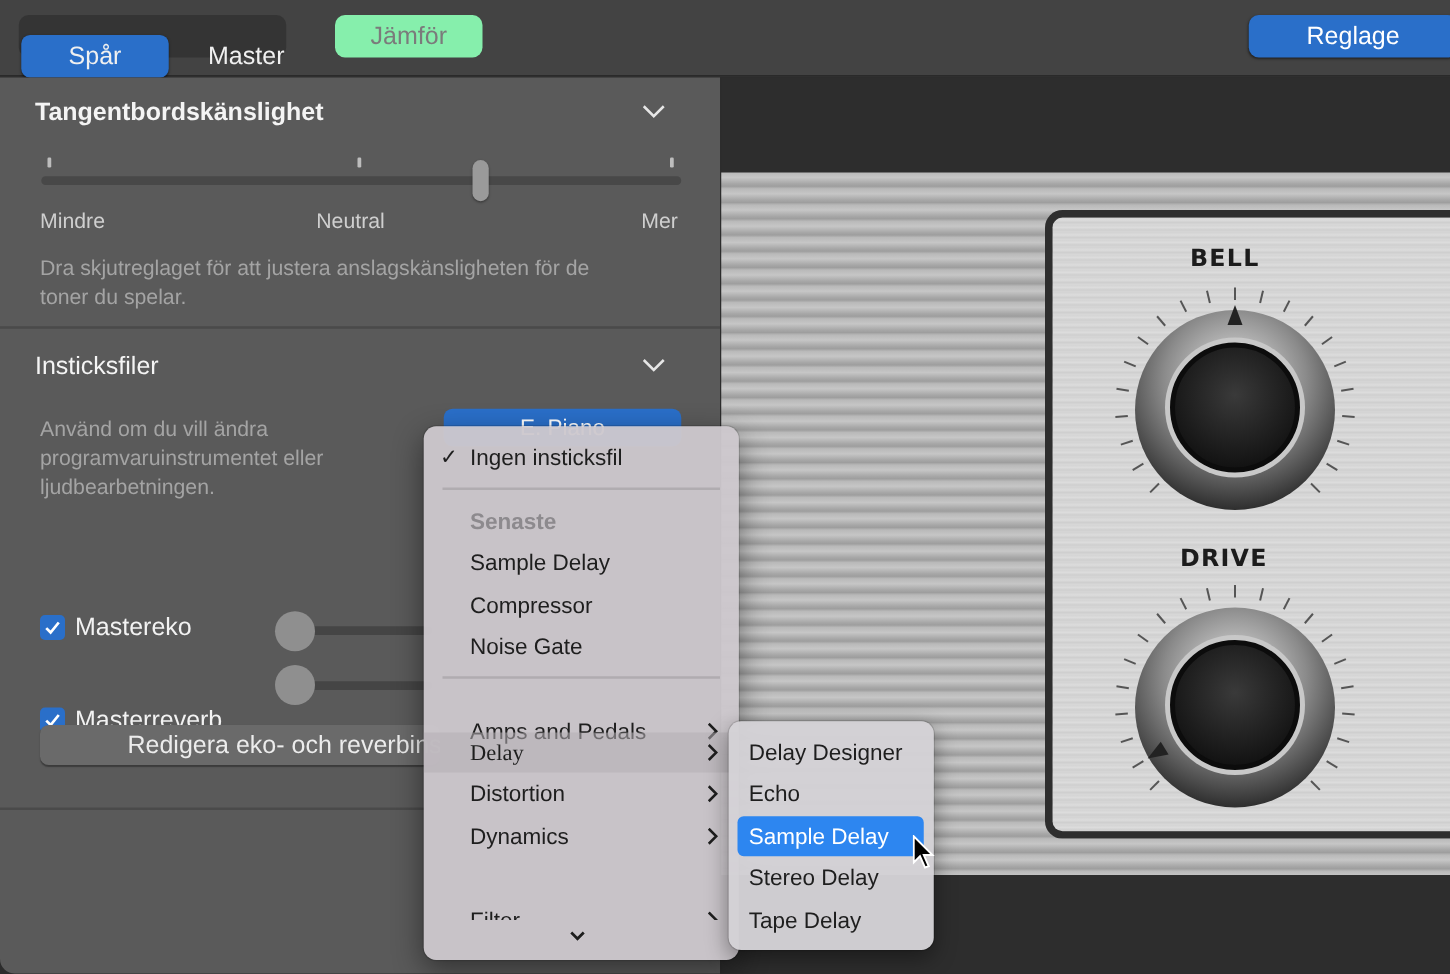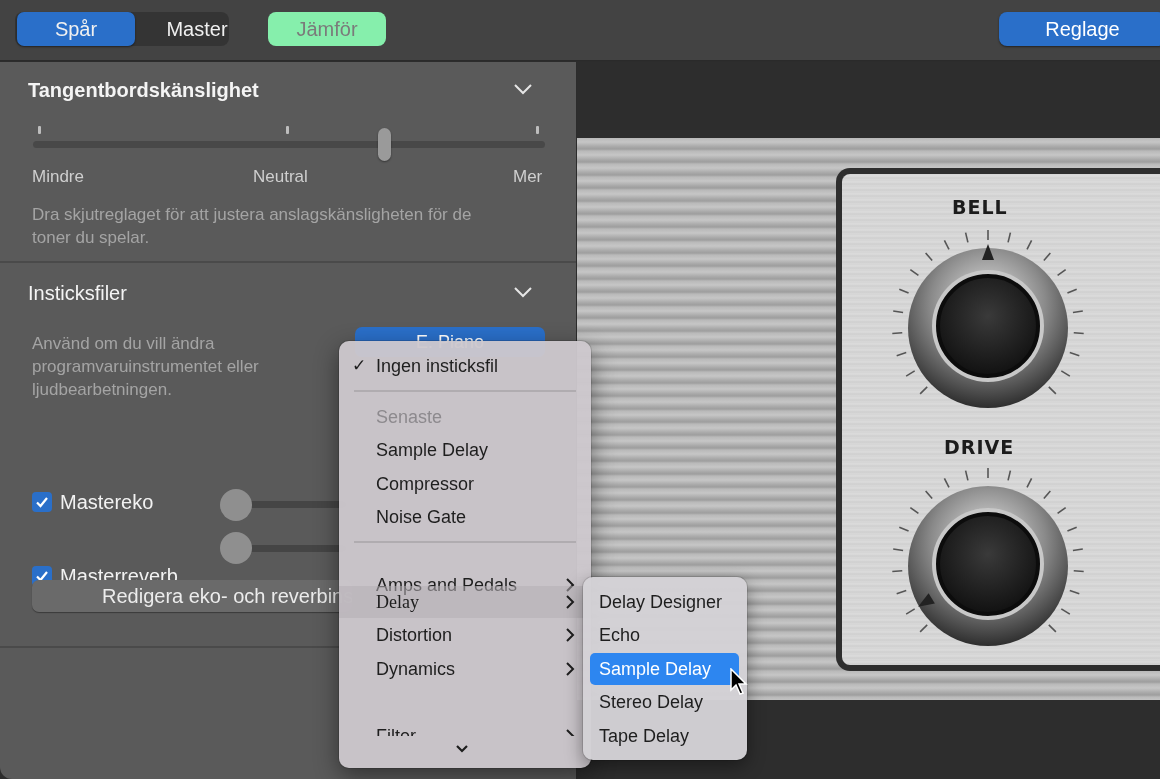--- a/index.html
+++ b/index.html
@@ -2,21 +2,21 @@
 <html><head>
 <meta charset="utf-8">
 <style>
   * { box-sizing: border-box; margin: 0; padding: 0; }
   html, body { width: 1160px; height: 779px; overflow: hidden; background: #2c2c2c; }
   body { font-family: "Liberation Sans", "DejaVu Sans", sans-serif; position: relative; }
 
   
   .topbar { position: absolute; left: 0; top: 0; width: 1160px; height: 61px; background: #434343; border-bottom: 1px solid #2a2a2a; }
   .seg { position: absolute; left: 15px; top: 12px; width: 214px; height: 34px; background: #343434; border-radius: 8px; }
-  .seg-btn { position: absolute; top: 0; height: 34px; line-height: 34px; text-align: center; font-size: 20px; color: #f0f0f0; border-radius: 7px; cursor: pointer; }
+  .seg-btn { position: absolute; top: 16px; height: 34px; line-height: 34px; text-align: center; font-size: 20px; color: #f0f0f0; border-radius: 7px; cursor: pointer; }
   .seg-btn.active { background: #2a6fc9; box-shadow: 0 1px 2px rgba(0,0,0,.5); }
   .seg-btn.b1 { left: 2px; width: 118px; }
   .seg-btn.b2 { left: 122px; width: 120px; }
   .compare-btn { position: absolute; left: 268px; top: 12px; width: 118px; height: 34px; line-height: 34px; text-align: center; font-size: 20px; color: #7b7b7b; background: #86efac; border-radius: 8px; }
   .controls-btn { position: absolute; left: 999px; top: 12px; width: 167px; height: 34px; line-height: 34px; text-align: center; font-size: 20px; color: #fff; background: #2a6fc9; border-radius: 8px; box-shadow: 0 1px 2px rgba(0,0,0,.5); cursor: pointer; }
 
   
   .left { position: absolute; left: 0; top: 62px; width: 576px; height: 717px; background: #5a5a5a; border-bottom-left-radius: 12px; }
   .section-title { position: absolute; font-size: 20px; color: #f4f4f4; }
   .chev { position: absolute; width: 22px; height: 22px; }
@@ -46,21 +46,21 @@
     background: repeating-linear-gradient(180deg, #b9b9b9 0px, #c6c6c6 4px, #a7a7a7 9px, #9e9e9e 11px, #b9b9b9 13px); }
   .amp-bottom { position: absolute; left: 577px; top: 700px; width: 583px; height: 79px; background: #2d2d2d; }
   .faceplate { position: absolute; left: 836px; top: 168px; width: 340px; height: 503px; border: 6px solid #2e2e2e; border-right: none; border-radius: 14px 0 0 14px;
     background: repeating-linear-gradient(180deg, #d4d4d4 0px, #dcdcdc 2px, #cfcfcf 4px, #d9d9d9 6px); }
   .knob-label { position: absolute; font-size: 19px; font-weight: bold; color: #1c1c1c; letter-spacing: 1px; font-family: "DejaVu Sans", sans-serif; }
   .knob { position: absolute; width: 200px; height: 200px; }
 
   
   .menu { position: absolute; left: 339px; top: 341px; width: 252px; height: 427px; background: rgba(205,200,205,0.96); border-radius: 10px; box-shadow: 0 8px 24px rgba(0,0,0,.45), 0 0 0 1px rgba(0,0,0,.12); overflow: hidden; }
   .mi { position: absolute; left: 0; width: 252px; height: 32px; line-height: 32px; font-size: 18px; color: #1e1e1e; padding-left: 37px; cursor: pointer; }
-  .mi.disabled { color: #8d8a8e; cursor: default; }
+  .mi.disabled { color: #8d8a8e; cursor: default; font-weight: bold; }
   .mi .check { position: absolute; left: 13px; top: 0; font-size: 17px; }
   .mi .arrow { position: absolute; right: 16px; top: 9px; width: 10px; height: 14px; }
   .mi.hover { background: rgba(180,175,180,0.55); }
   .menu-sep { position: absolute; left: 15px; width: 222px; height: 2px; background: #b0acb0; }
   .scroll-arrow { position: absolute; left: 115px; top: 402px; width: 16px; height: 12px; cursor: pointer; }
 
   .submenu { position: absolute; left: 583px; top: 577px; width: 164px; height: 183px; background: rgba(212,210,214,0.97); border-radius: 10px; box-shadow: 0 6px 18px rgba(0,0,0,.4), 0 0 0 1px rgba(0,0,0,.12); }
   .si { position: absolute; left: 7px; width: 149px; height: 32px; line-height: 32px; padding-left: 9px; font-size: 18px; color: #1e1e1e; border-radius: 5px; cursor: pointer; }
   .si.selected { background: #2d86f0; color: #fff; }
 

